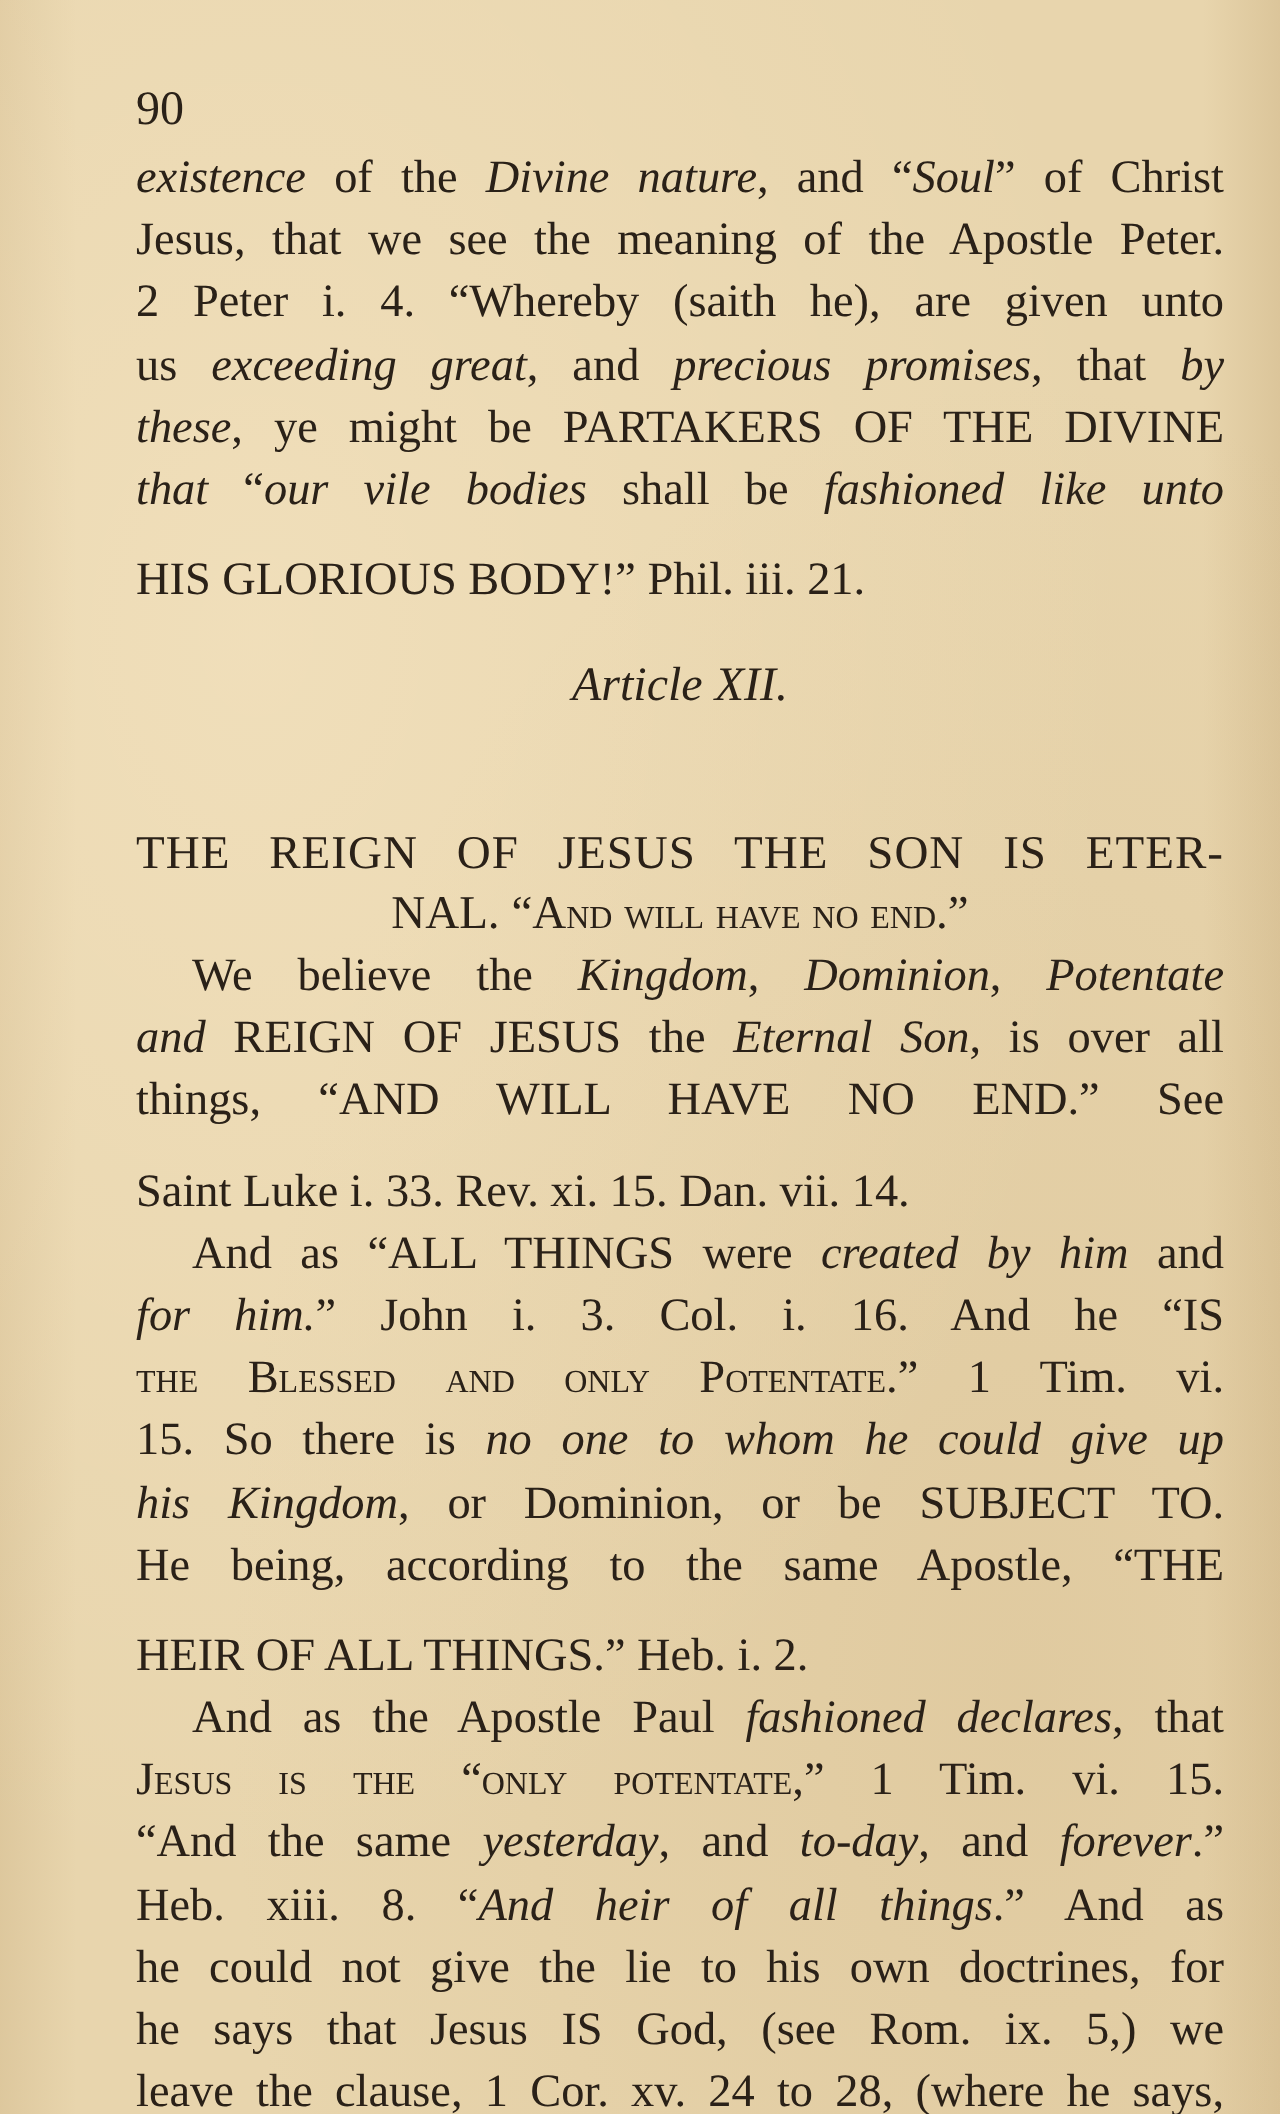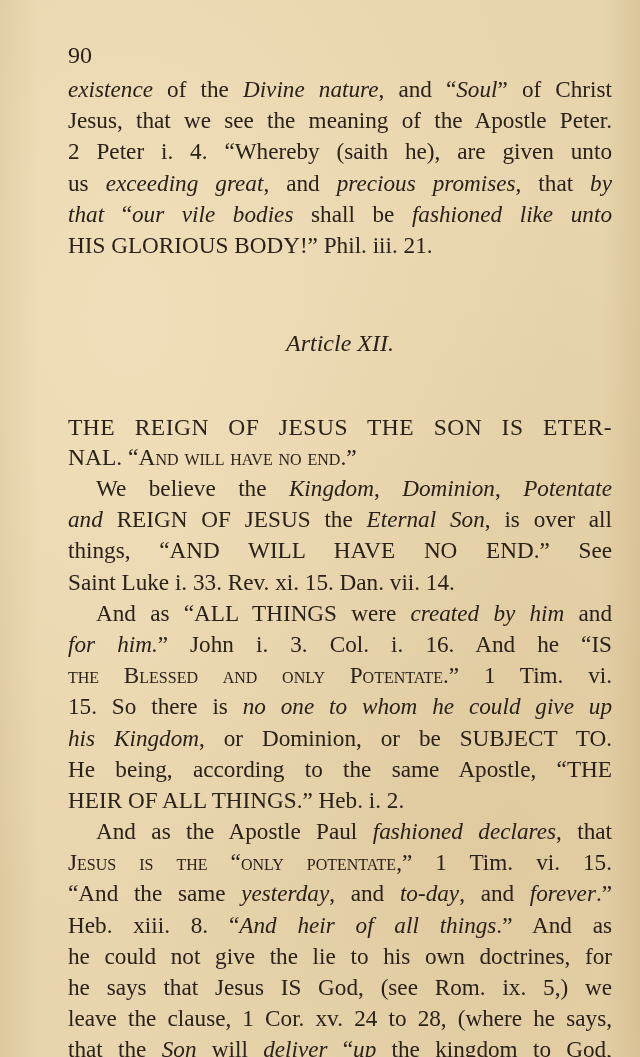--- a/index.html
+++ b/index.html
@@ -19,53 +19,54 @@
   .page-num { position: absolute; left: 0; top: 12px; font-size: 24px; }
   .running-head {
     position: absolute; left: 140px; top: 6px;
     font-size: 15px; letter-spacing: 1px; font-variant: small-caps;
   }
   .body-text {
     position: absolute; top: 74px; left: 0; width: 544px;
     font-size: 23.2px; line-height: 31.2px; text-align: justify;
   }
   .line { display: block; white-space: nowrap; text-align-last: justify; height: 31.2px; }
-  .line.last { text-align-last: left; }
+  .line.last { text-align-last: left; margin-top: 14px; }
   .indent { padding-left: 28px; }
   i { font-style: italic; }
   .sc { font-variant: small-caps; }
   .article-label {
     position: absolute; top: 330px; left: 0; width: 544px; text-align: center;
     font-size: 24px; font-style: italic;
   }
   .article-title {
     position: absolute; top: 412px; left: 0; width: 544px;
     font-size: 23.5px; line-height: 30px;
   }
   .article-title .l1 { display:block; text-align: justify; text-align-last: justify; white-space: nowrap; letter-spacing: 0.5px;}
-  .article-title .l2 { display:block; text-align: left; white-space: nowrap; }
+  .article-title .l2 { display:block; text-align: center; white-space: nowrap; }
   .article-body {
     position: absolute; top: 473px; left: 0; width: 544px;
     font-size: 23.2px; line-height: 30.9px;
   }
 </style>
 </head>
 <body>
 
 <div class="page">
 
   <div class="header">
     <span class="page-num">90</span>
   </div>
 
   <div class="body-text">
     <span class="line"><i>existence</i><span> of the </span><i>Divine nature</i><span>, and “</span><i>Soul</i><span>” of Christ</span></span>
     <span class="line"><span>Jesus, that we see the meaning of the Apostle Peter.</span></span>
     <span class="line"><span>2 Peter i. 4.   “Whereby (saith he), are given unto</span></span>
     <span class="line"><span>us </span><i>exceeding great</i><span>, and </span><i>precious promises</i><span>, that </span><i>by</i></span>
+    <span class="line"><i>these</i><span>, ye might be PARTAKERS OF THE DIVINE</span></span>
     <span class="line"><i>that</i><span> “</span><i>our vile bodies</i><span> shall be </span><i>fashioned like unto</i></span>
     <span class="line last"><span>HIS GLORIOUS BODY!”   Phil. iii. 21.</span></span>
   </div>
 
   <div class="article-label">Article XII.</div>
 
   <div class="article-title">
     <span class="l1">THE REIGN OF JESUS THE SON IS ETER-</span>
     <span class="l2"><span>NAL.  </span><span class="sc">“And will have no end.”</span></span>
   </div>

